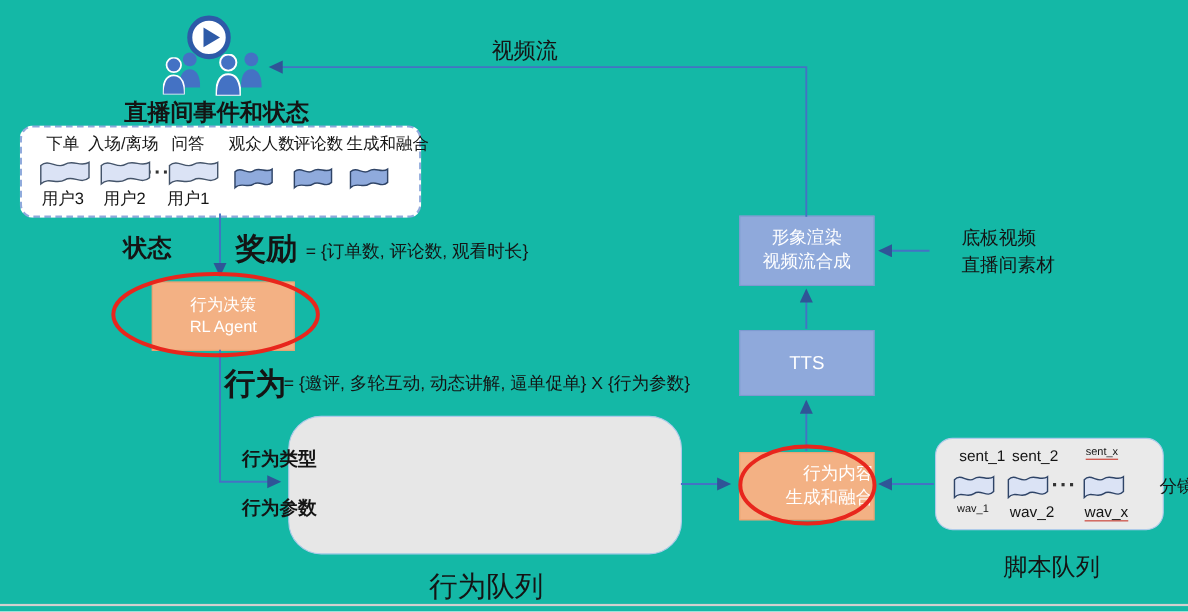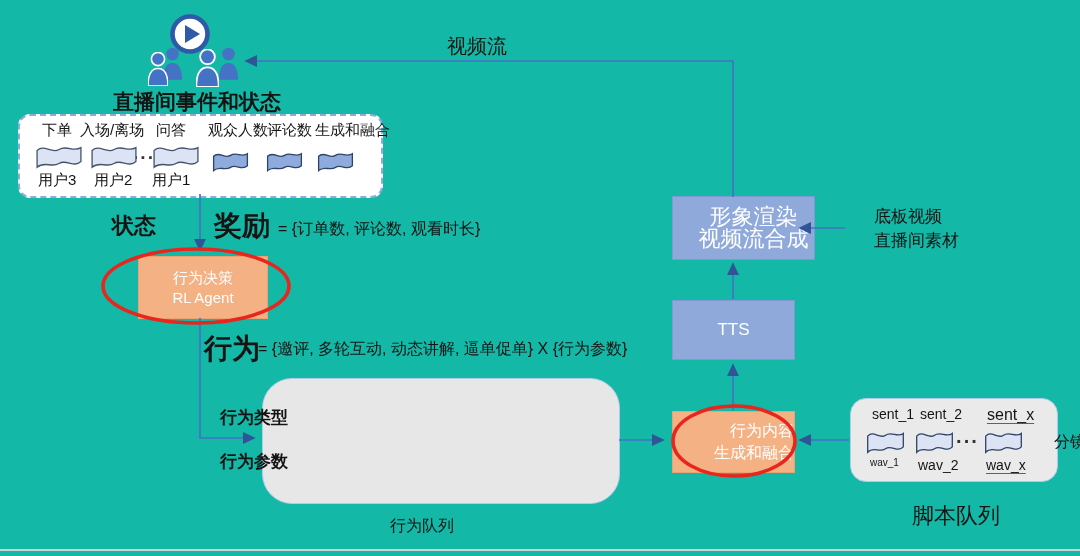--- a/index.html
+++ b/index.html
@@ -113,41 +113,41 @@
     <div class="qtop abs" style="left:535px;">
       <span>邀评</span>
       <span></span>
     </div>
     <div class="qbot abs" style="left:535px;">
       <span>开放</span>
       <span>问题</span>
     </div>
   </div>
 
-  <div class="lbl z3" style="left:390px;top:516px;font-size:16px;">行为队列</div>
-
-  <div class="box blue z2" style="left:672px;top:196px;width:121px;height:62px;font-size:22px;line-height:22px;padding-left:20px;">
+  <div class="lbl z3" style="left:390px;top:516px;font-size:26px;">行为队列</div>
+
+  <div class="box blue z2" style="left:672px;top:196px;width:121px;height:62px;font-size:16px;line-height:22px;">
     <span>形象渲染</span>
     <span>视频流合成</span>
   </div>
   <div class="box blue z2" style="left:672px;top:300px;width:121px;height:58px;font-size:17px;">
     <span>TTS</span>
   </div>
   <div class="box orange z2" style="left:672px;top:411px;width:121px;height:60px;font-size:16px;line-height:22px;align-items:flex-end;">
     <span>行为内容</span>
     <span>生成和融合</span>
   </div>
   <div class="lbl z3" style="left:848px;top:205px;font-size:17px;line-height:24px;white-space:normal;width:110px;margin-left:26px;">
     <span style="display:block;">底板视频</span>
     <span style="display:block;">直播间素材</span>
   </div>
 
   <div class="lbl z3" style="left:872px;top:406px;font-size:14px;">sent_1</div>
   <div class="lbl z3" style="left:920px;top:406px;font-size:14px;">sent_2</div>
-  <div class="lbl u-red z3" style="left:987px;top:406px;font-size:16px;">sent_x</div>
+  <div class="lbl u-red z3" style="left:987px;top:406px;font-size:10px;">sent_x</div>
   <div class="dots z3" style="left:956px;top:430px;font-size:20px;">···</div>
   <div class="lbl z3" style="left:870px;top:457px;font-size:10px;">wav_1</div>
   <div class="lbl z3" style="left:918px;top:457px;font-size:14px;">wav_2</div>
   <div class="lbl u-red z3" style="left:986px;top:457px;font-size:14px;">wav_x</div>
   <div class="lbl z3" style="left:1026px;top:432px;font-size:16px;margin-left:28px;">分镜</div>
   <div class="lbl z3" style="left:912px;top:501px;font-size:22px;">脚本队列</div>
 
   <svg class="overlay" width="1080" height="556" viewBox="0 0 1080 556">
     <defs>
       <marker id="ah" markerWidth="8" markerHeight="8" refX="6.5" refY="3.5" orient="auto">

